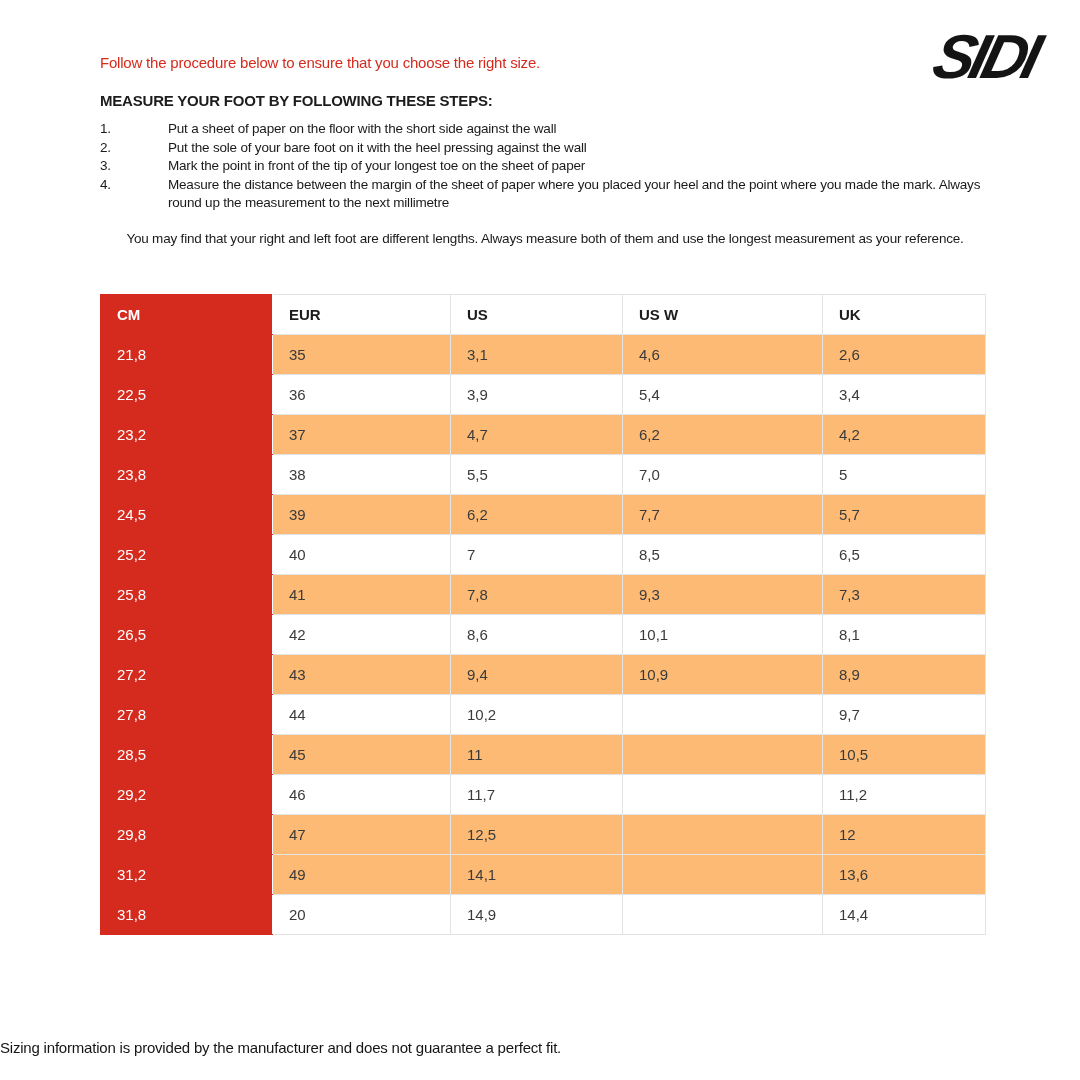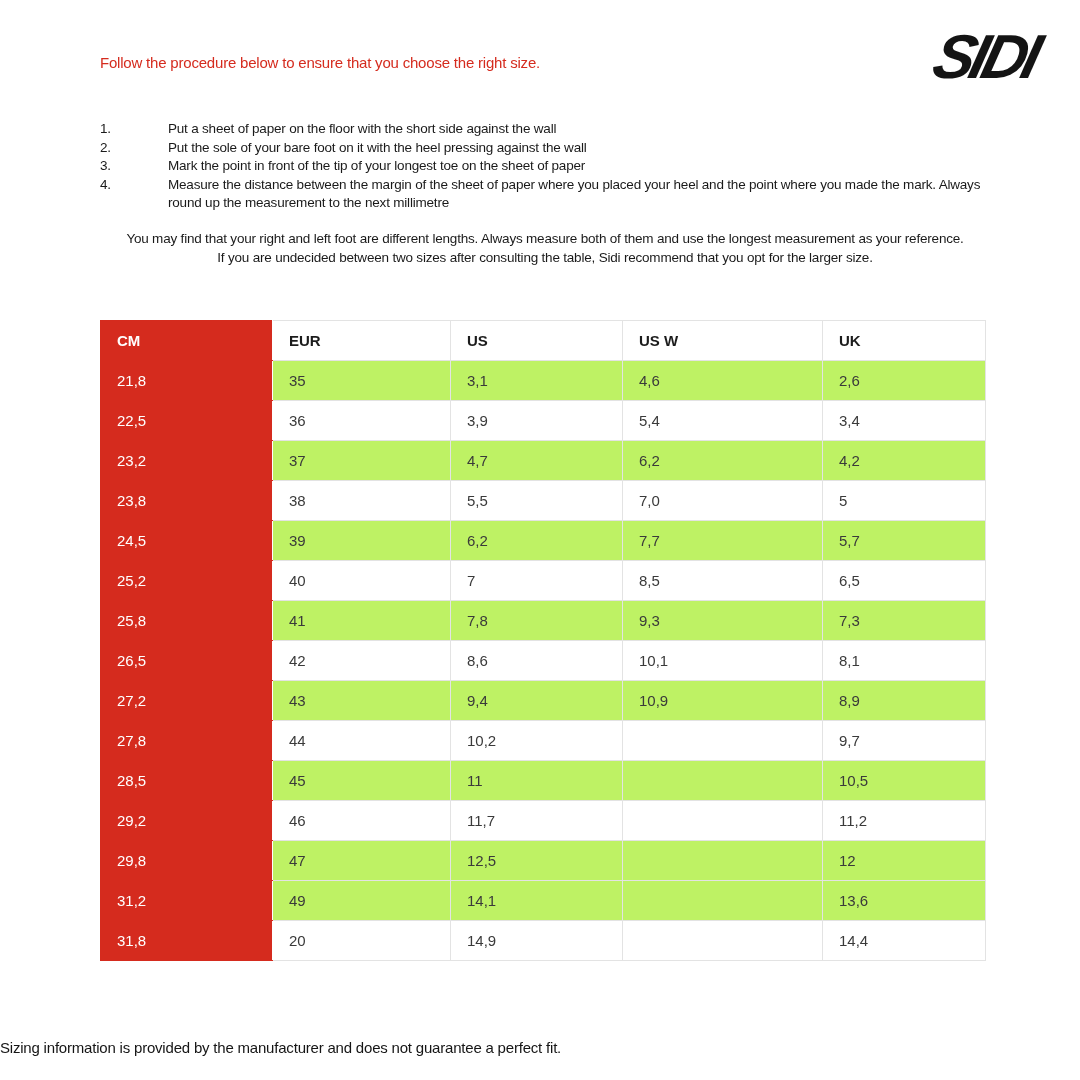--- a/index.html
+++ b/index.html
@@ -43,34 +43,34 @@
   .step-text { flex:1;margin-left:31px; }
 
   .notes {
     position:absolute; left:100px; top:230px; width:890px;
     font-size:13.5px; line-height:18.5px; letter-spacing:-0.2px;
     color:#1a1a1a;
     text-align:center;
   }
 
   table.size-table {
-    position:absolute; left:100px; top:320px; width:885px;
+    position:absolute; left:100px; top:294px; width:885px;
     border-collapse:collapse; table-layout:fixed;
   }
   .size-table th, .size-table td {
     height:40px; padding:0 6px 0 16px;
     font-size:15px; text-align:left; vertical-align:middle;
     border:1px solid #e3e3e3;
     white-space:nowrap; overflow:hidden;
   }
   .size-table th {
     font-weight:bold; color:#1c1c1c; background:#ffffff;
   }
   .size-table td { color:#3a3a3a; background:#ffffff; }
-  .size-table tr.odd td { background:#bef264; }
+  .size-table tr.odd td { background:#fdba74; }
   .size-table th.cm, .size-table td.cm {
     background:var(--red,#d52b1e) !important; color:#ffffff;
     border-color:var(--red,#d52b1e);
     border-right-color:#ffffff;
     font-weight:normal;
   }
   .size-table th.cm { font-weight:bold; }
 
   .footer {
     position:absolute; left:0; right:0; top:1039px;
@@ -80,20 +80,21 @@
 </style>
 </head>
 <body>
 
 <div class="page">
 
   <div class="intro">Follow the procedure below to ensure that you choose the right size.</div>
 
   <div class="logo">SIDI</div>
 
+  <div class="heading">MEASURE YOUR FOOT BY FOLLOWING THESE STEPS:</div>
 
   <ol class="steps">
     <li class="step">
       <span class="step-num">1.</span>
       <span class="step-text">Put a sheet of paper on the floor with the short side against the wall</span>
     </li>
     <li class="step">
       <span class="step-num">2.</span>
       <span class="step-text">Put the sole of your bare foot on it with the heel pressing against the wall</span>
     </li>
@@ -102,21 +103,20 @@
       <span class="step-text">Mark the point in front of the tip of your longest toe on the sheet of paper</span>
     </li>
     <li class="step">
       <span class="step-num">4.</span>
       <span class="step-text">Measure the distance between the margin of the sheet of paper where you placed your heel and the point where you made the mark. Always round up the measurement to the next millimetre</span>
     </li>
   </ol>
 
   <div class="notes">
     <div>You may find that your right and left foot are different lengths. Always measure both of them and use the longest measurement as your reference.</div>
-    <div>If you are undecided between two sizes after consulting the table, Sidi recommend that you opt for the larger size.</div>
   </div>
 
   <table class="size-table">
     <colgroup>
         <col style="width: 172px;">
         <col style="width: 178px;">
         <col style="width: 172px;">
         <col style="width: 200px;">
         <col style="width: 163px;">
       </colgroup>

